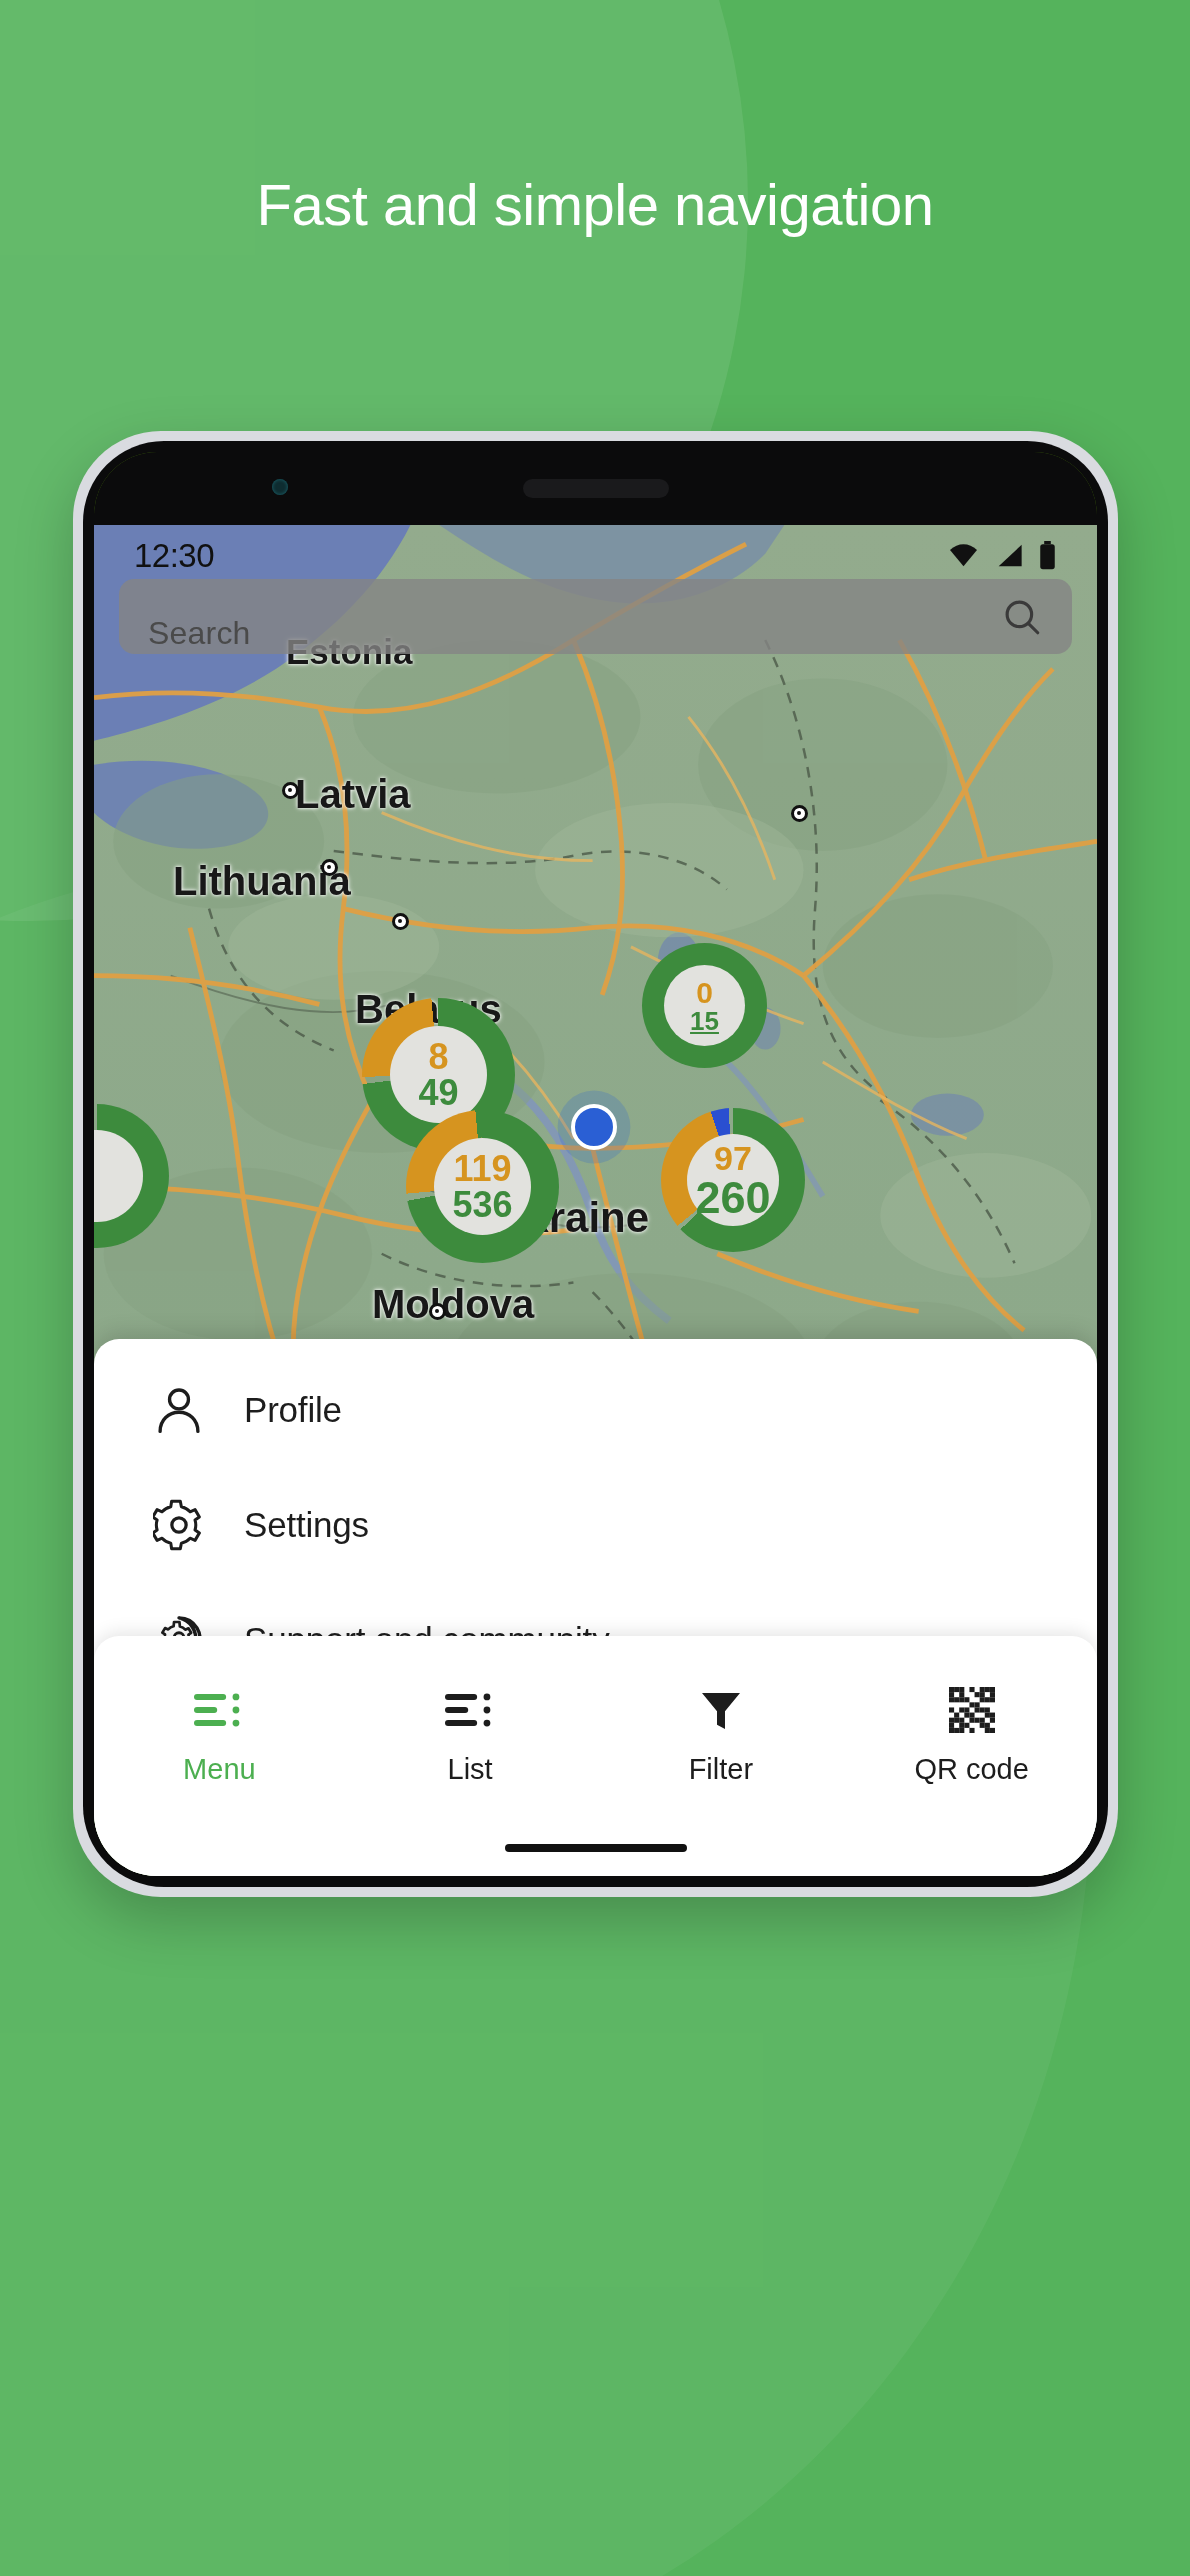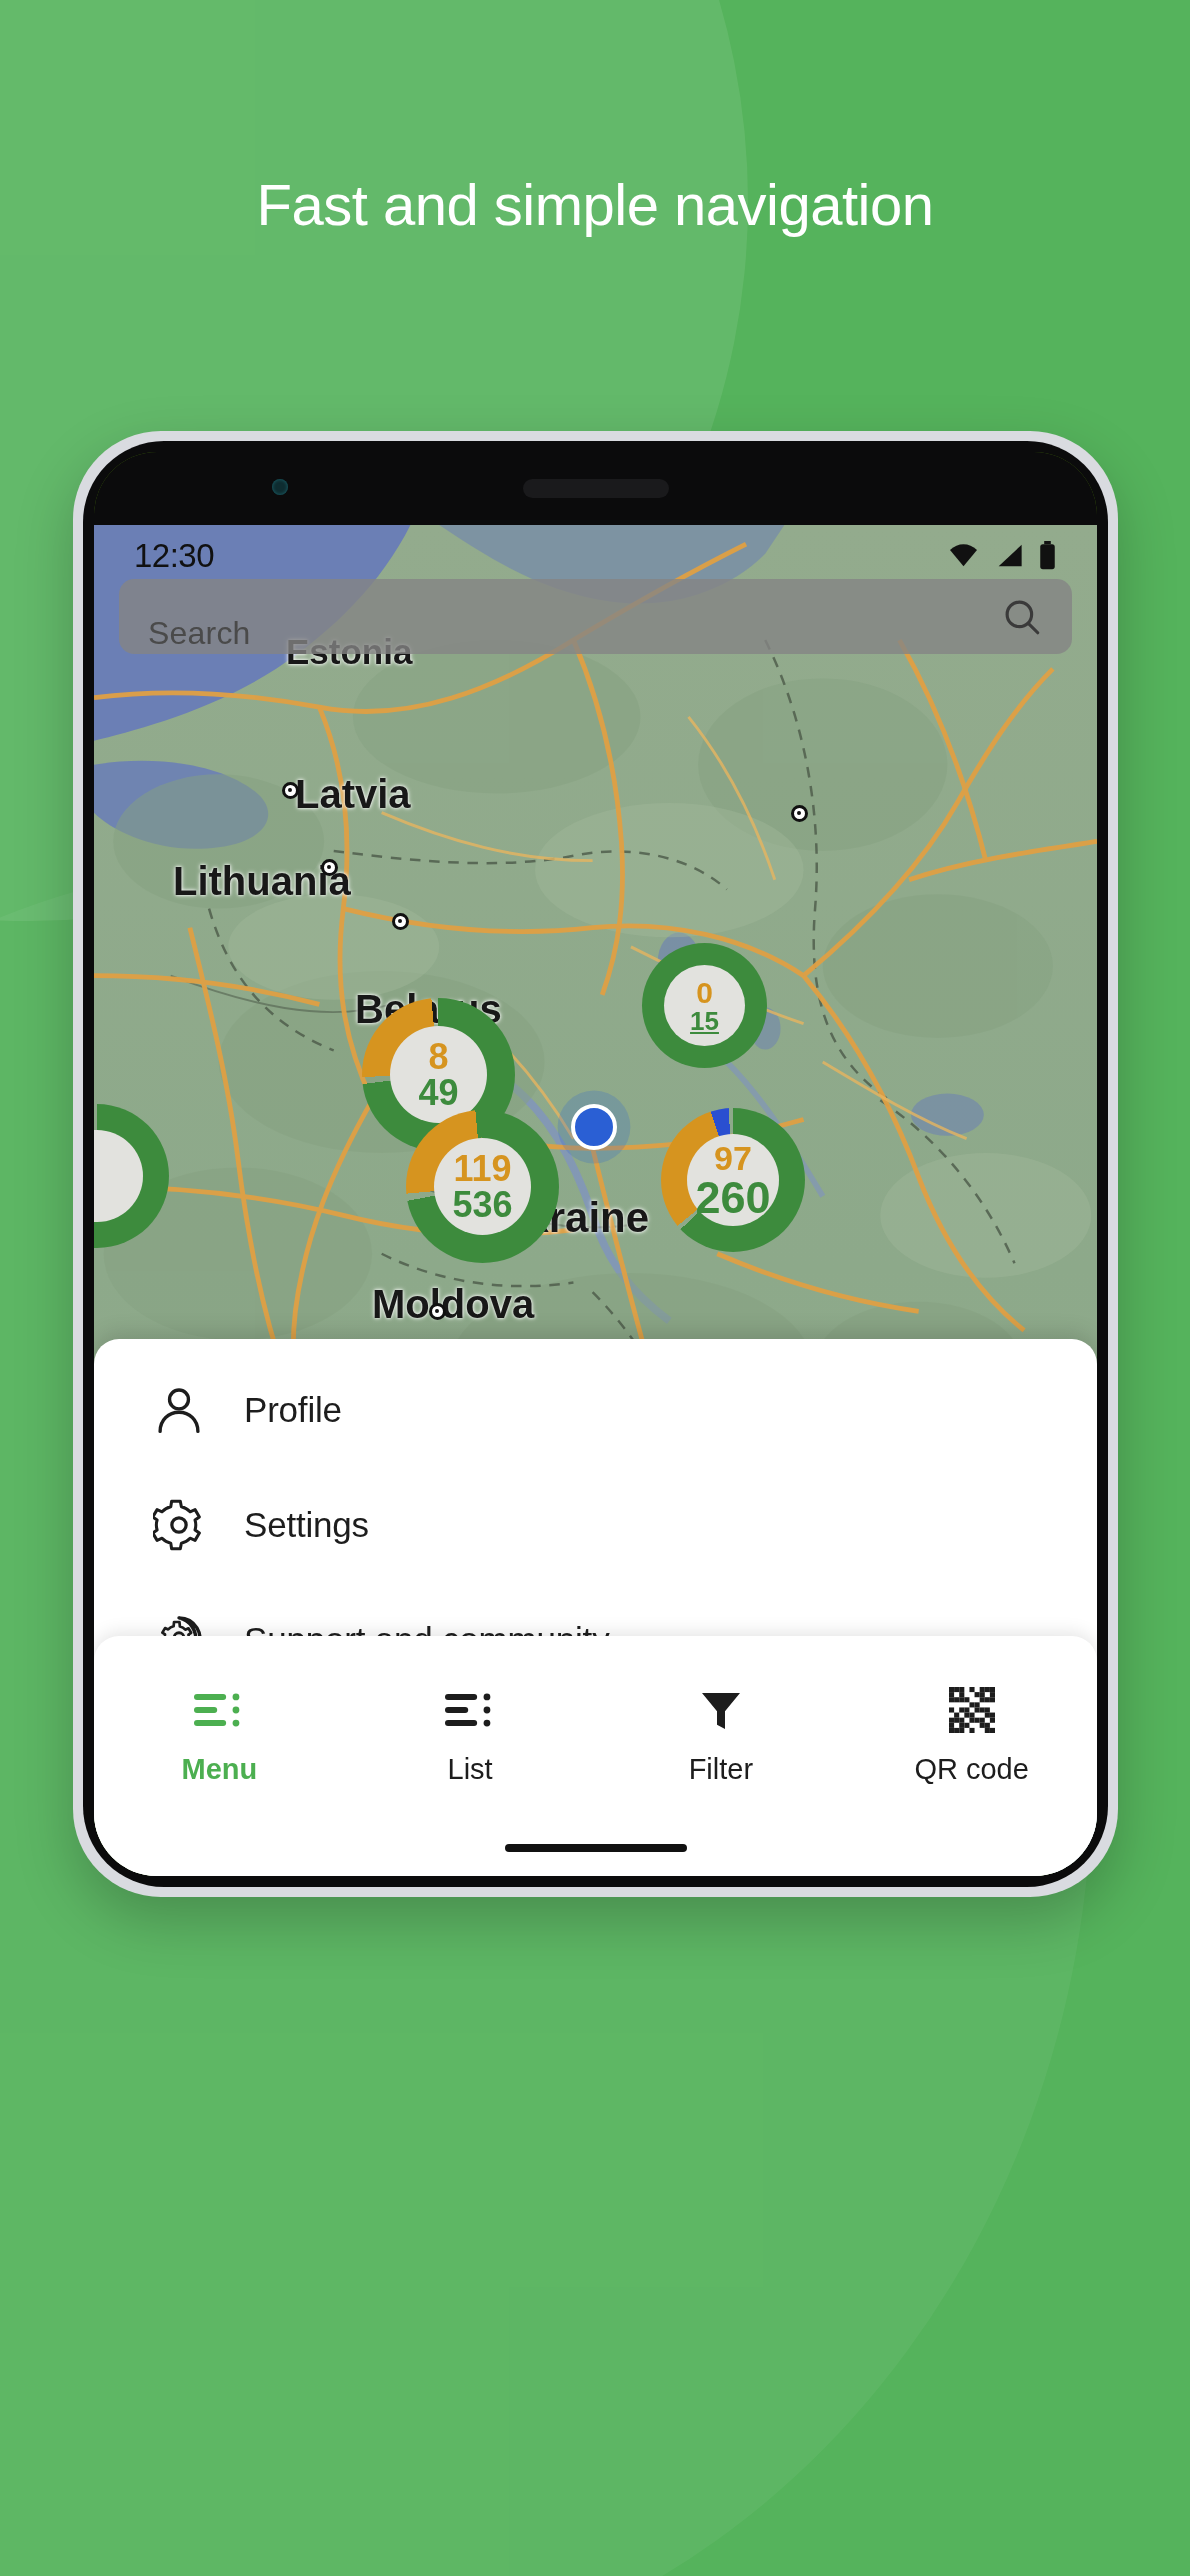--- a/index.html
+++ b/index.html
@@ -201,21 +201,21 @@
   }
   .nav-item {
     flex:1;
     display:flex; flex-direction:column;
     align-items:center; justify-content:center;
     gap:17px;
     padding-top:13.4px;
   }
   .nav-item .nav-icon { height:52px; display:flex; align-items:center; justify-content:center; }
   .nav-item .nav-label { font-size:29px; color:#1d1d1d; }
-  .nav-item.active .nav-label { color:#4caf50;font-weight:bold; }
+  .nav-item.active .nav-label { color:#4caf50; }
   #home-indicator-wrap {
     height:56px;
     display:flex; align-items:center; justify-content:center;
   }
   #home-indicator {
     width:182px; height:8.6px; border-radius:5.8px; background:#111;
   }
 </style>
 </head>
 <body>

